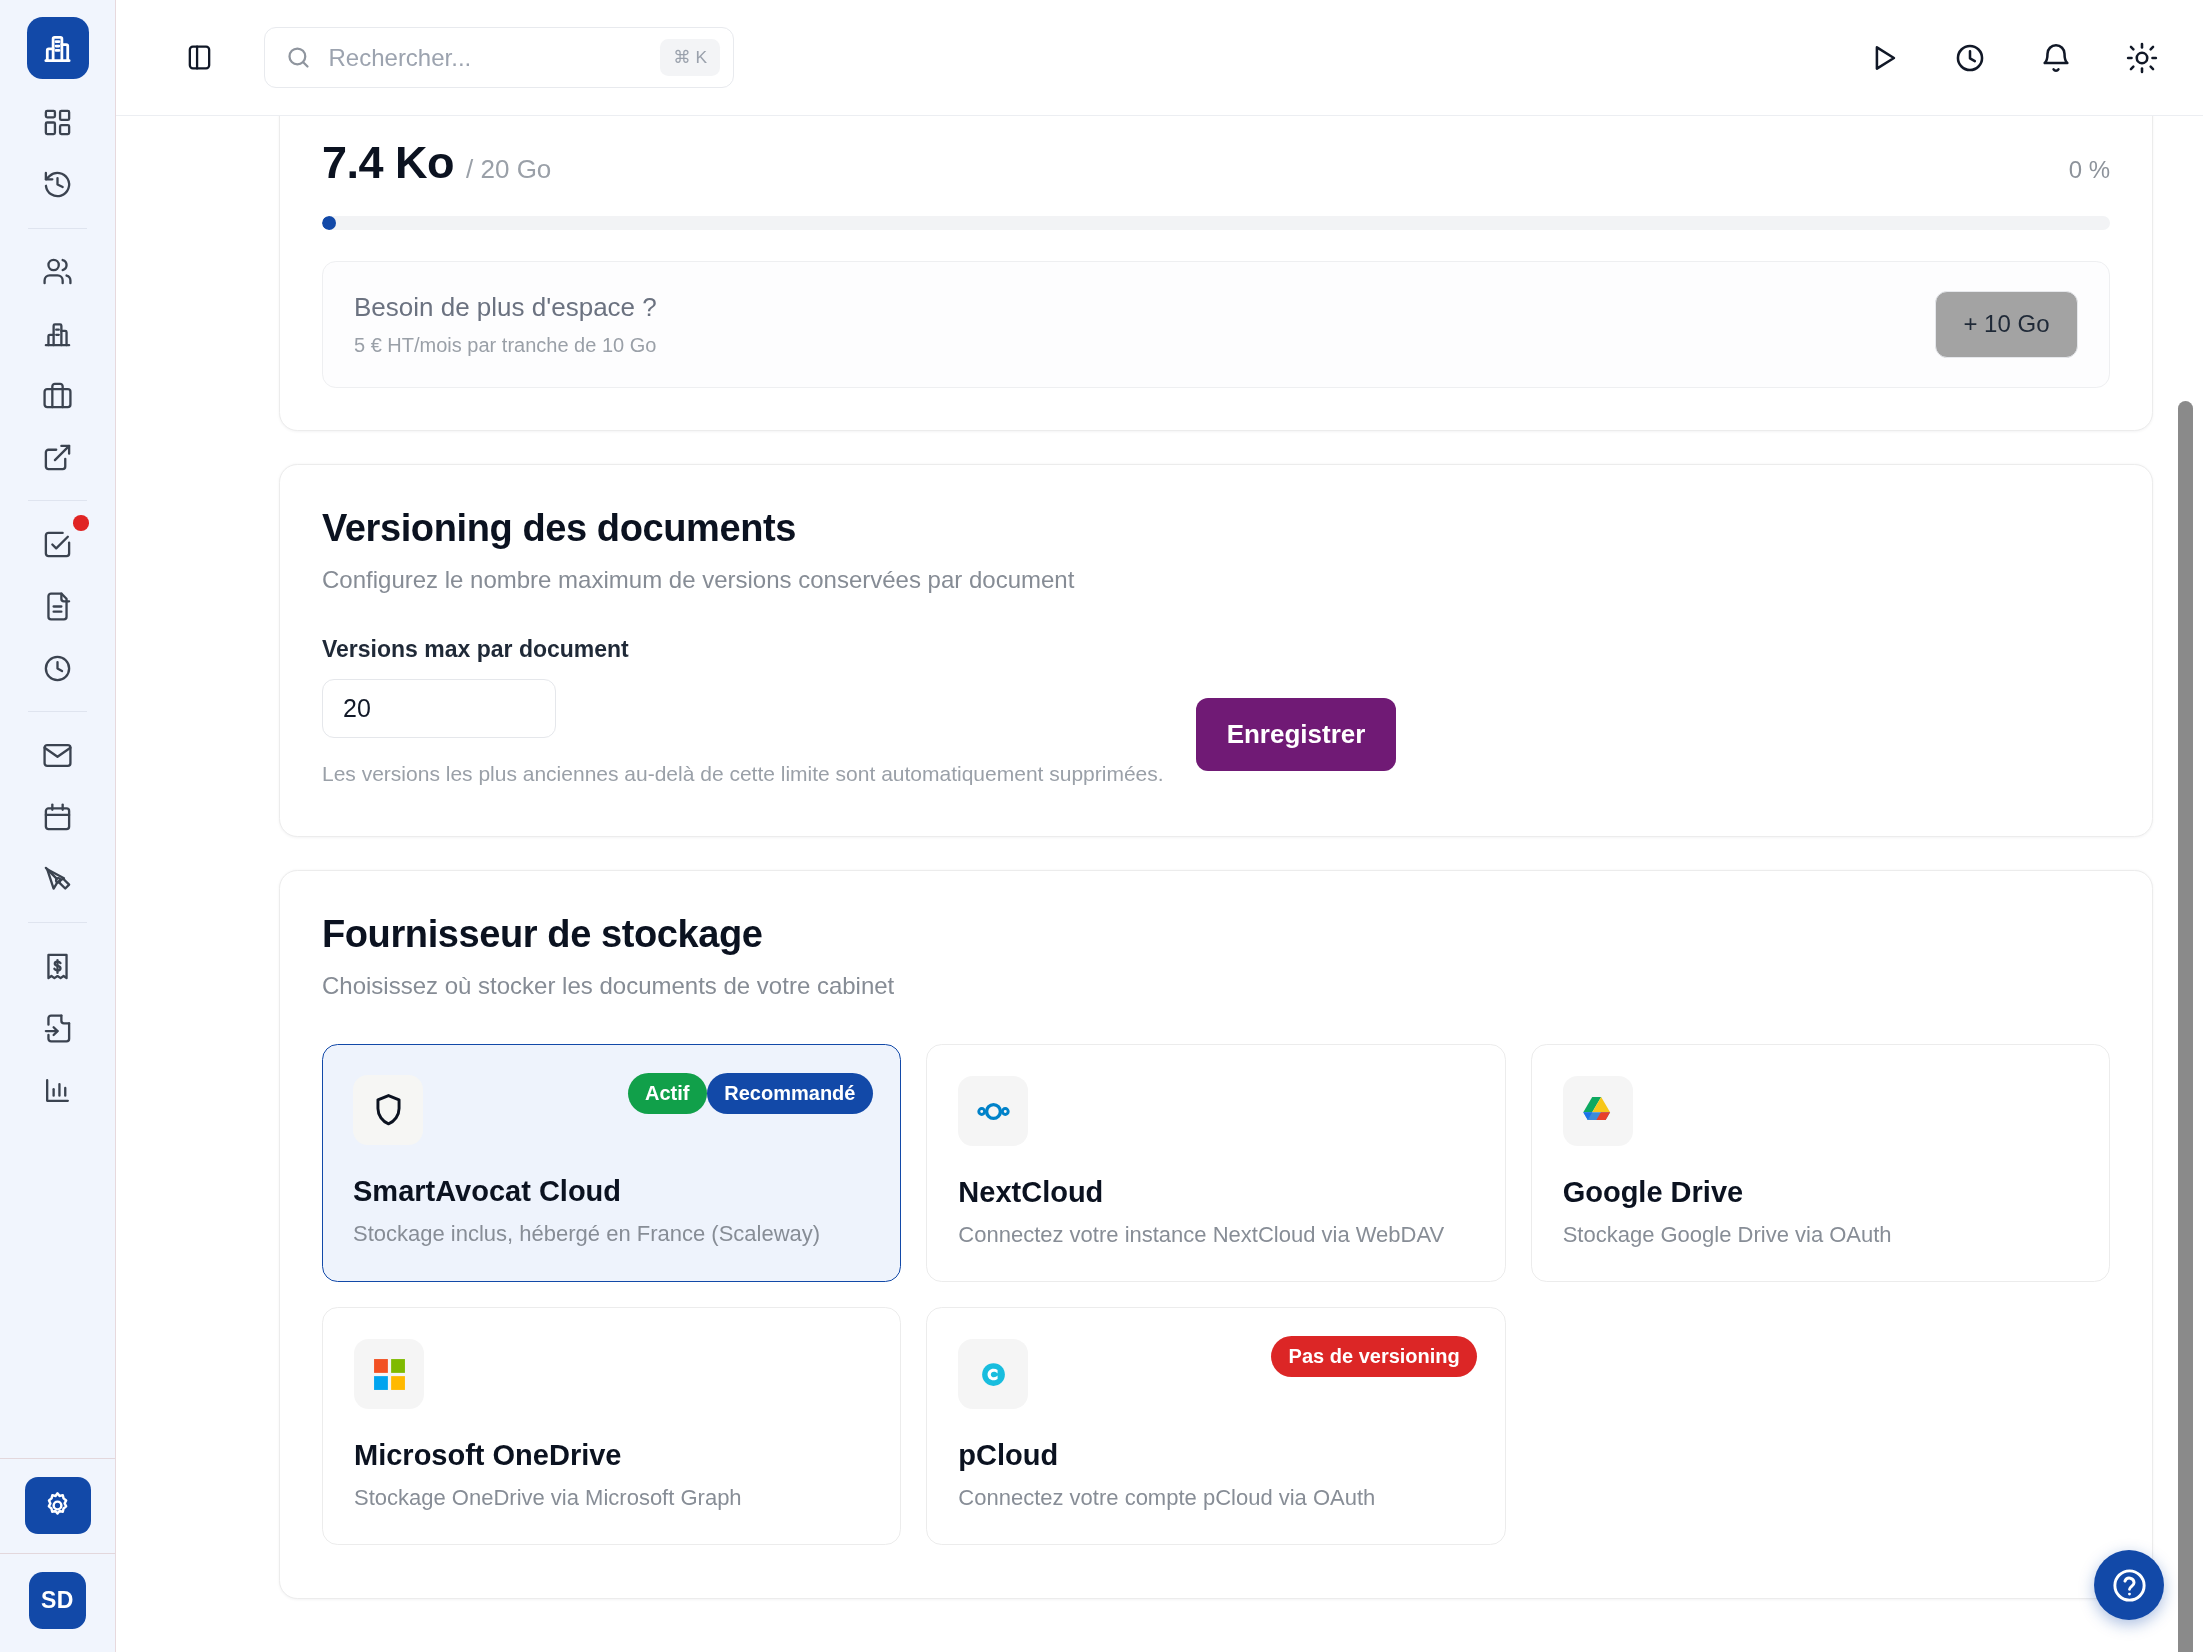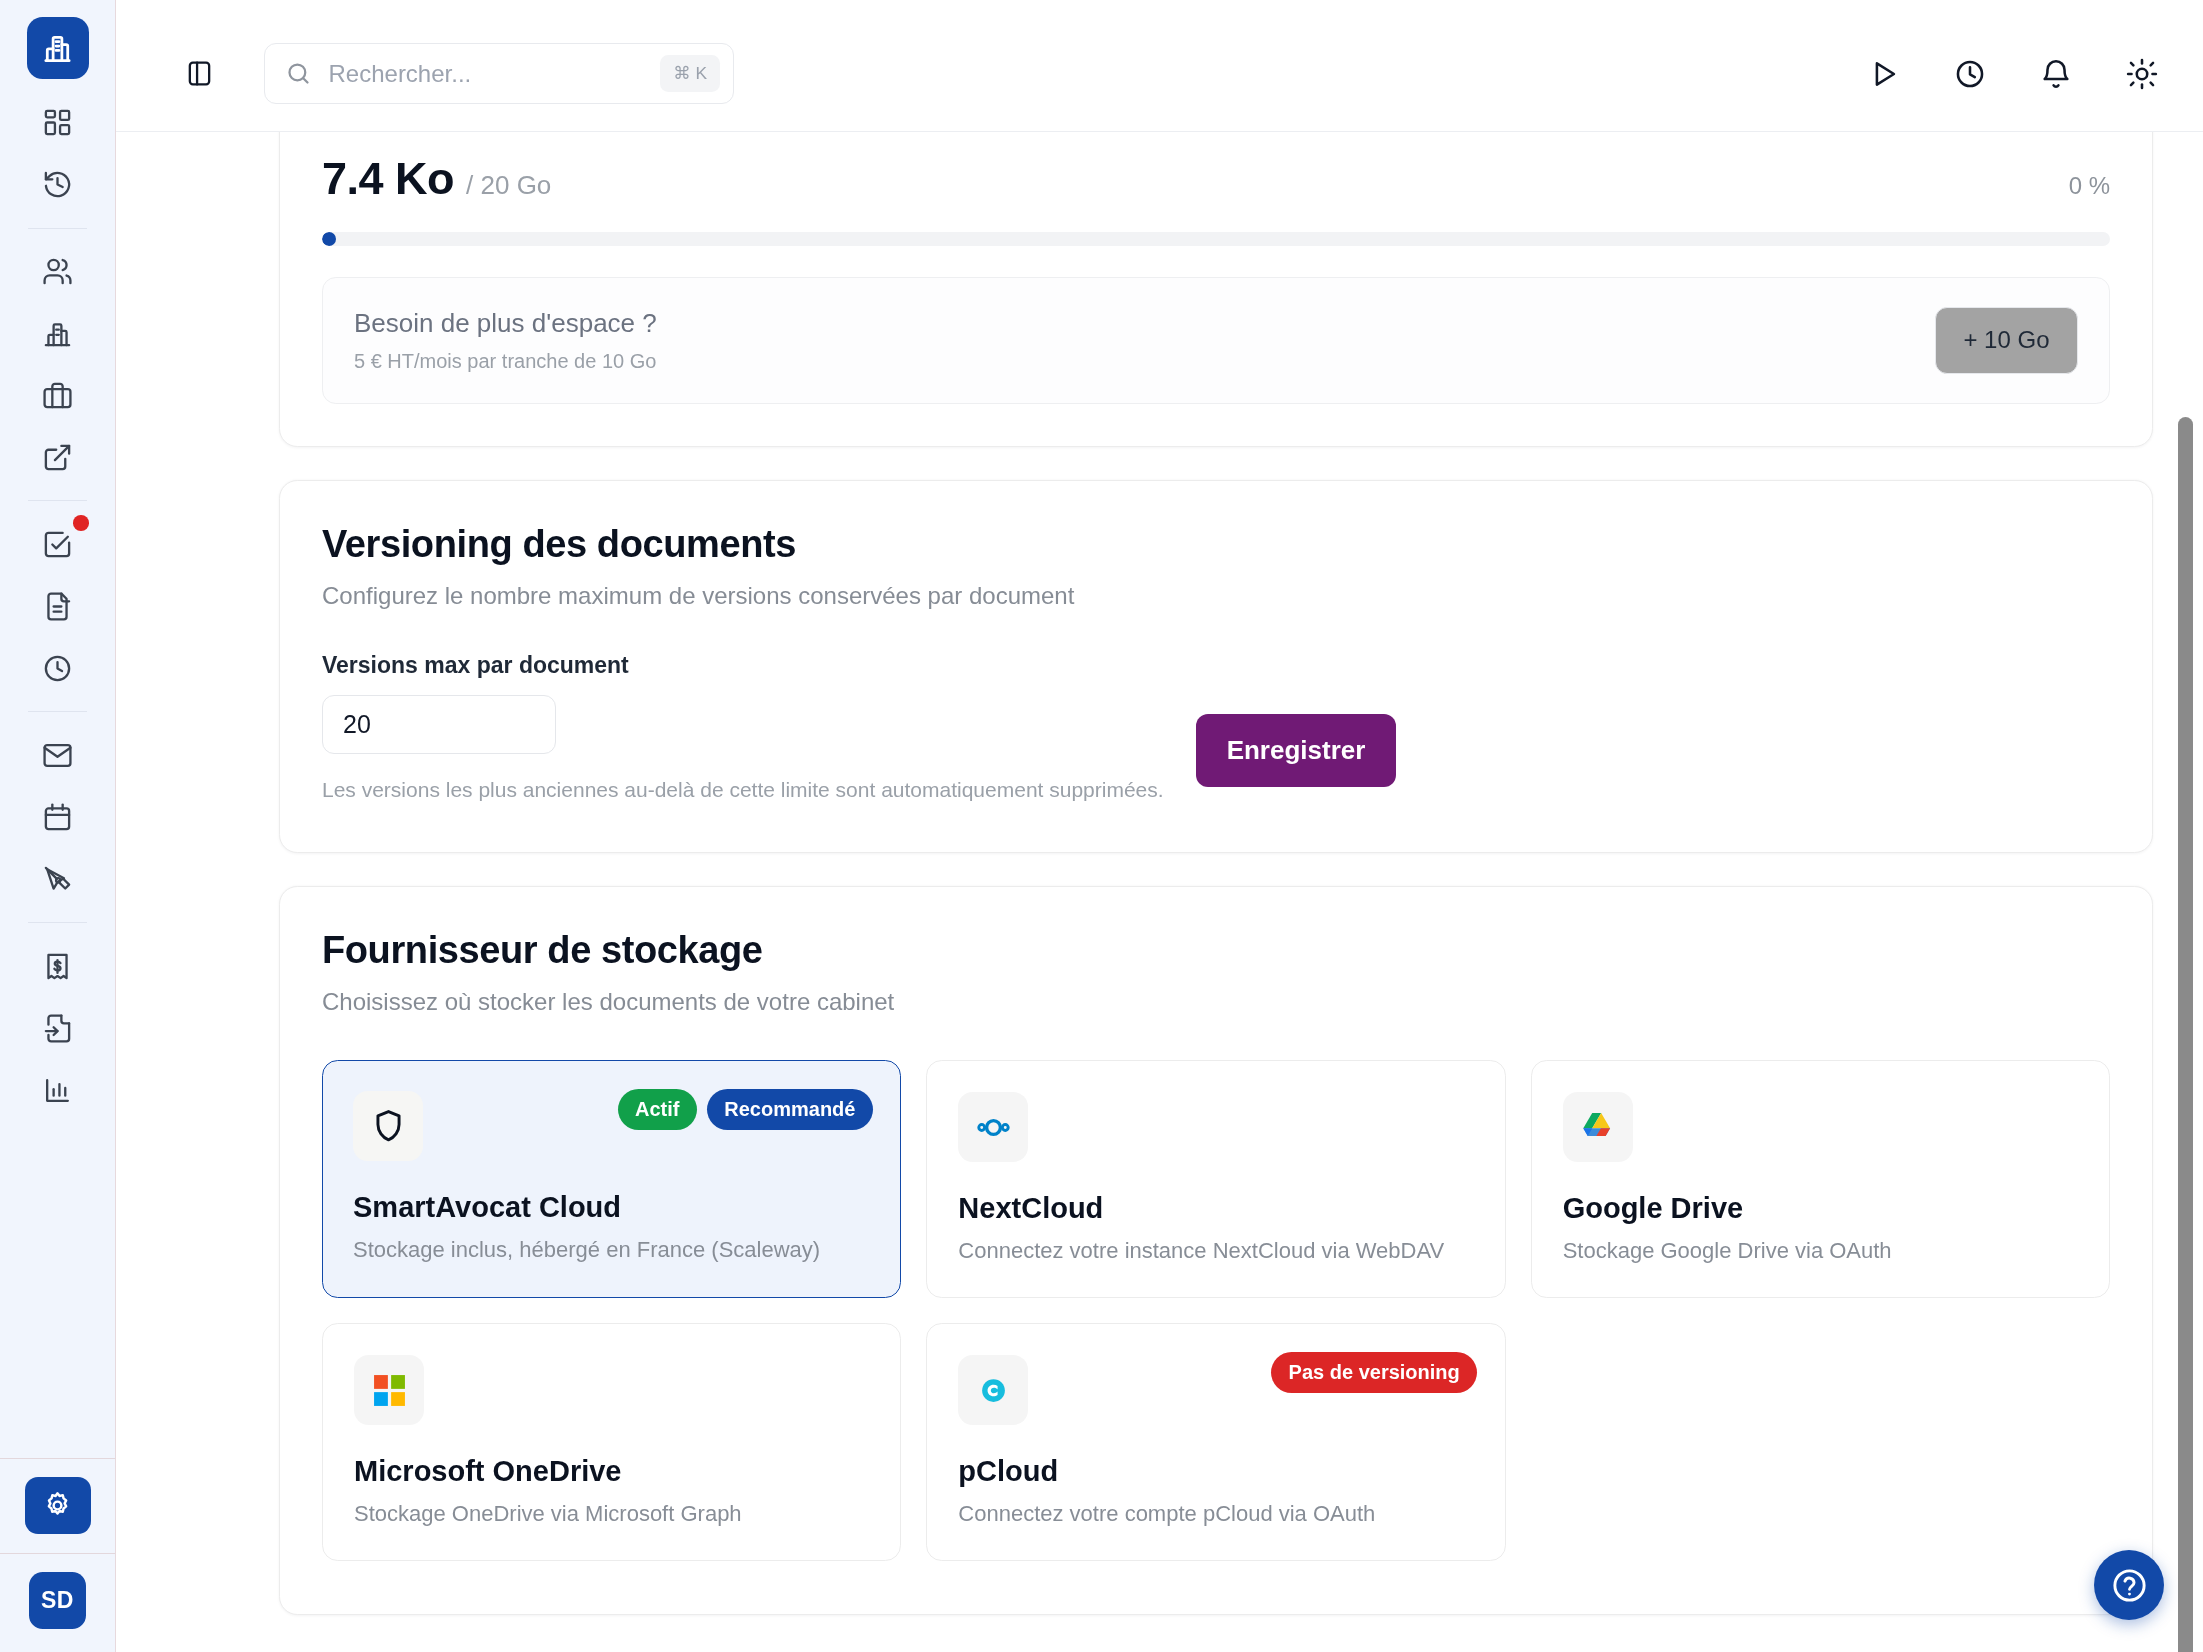--- a/index.html
+++ b/index.html
@@ -73,21 +73,21 @@
     background: #1249a8;
     color: #fff;
     font-size: 23px; font-weight: 700;
     letter-spacing: 0.5px;
     display: flex; align-items: center; justify-content: center;
     margin: 18.4px 0 24px 0;
     cursor: pointer;
   }
 
   
-  .right { flex: 1; display: flex; flex-direction: column; min-width: 0; position: relative; margin-top: 16px; }
+  .right { flex: 1; display: flex; flex-direction: column; min-width: 0; position: relative; }
 
   
   .header {
     height: 116px;
     flex: 0 0 116px;
     background: #ffffff;
     border-bottom: 0.9px solid #eceef2;
     display: flex; align-items: center;
     padding: 0 35px 0 26px;
   }
@@ -248,21 +248,21 @@
   .prov-logo {
     width: 70px; height: 70px;
     border-radius: 14.7px;
     background: #f5f5f5;
     display: flex; align-items: center; justify-content: center;
   }
   .prov.selected .prov-logo { background: #f6f6f4; }
   .prov-logo svg { width: 39px; height: 39px; }
   .prov-name { margin-top: 30px; font-size: 29px; font-weight: 700; color: #0b1220; }
   .prov-desc { margin-top: 13px; font-size: 22px; color: #878d96; }
-  .badges { position: absolute; top: 27.5px; right: 27.5px; display: flex; gap: 10px; }
+  .badges { position: absolute; top: 27.5px; right: 27.5px; display: flex; }
   .badge {
     border-radius: 917px;
     font-size: 20px; font-weight: 700; color: #fff;
     padding: 9.2px 17.4px;
     white-space: nowrap;
   }
   .badge-green { background: #11a04a; }
   .badge-blue  { background: #1249a8; }
   .badge-red   { background: #dc2626; }
 

